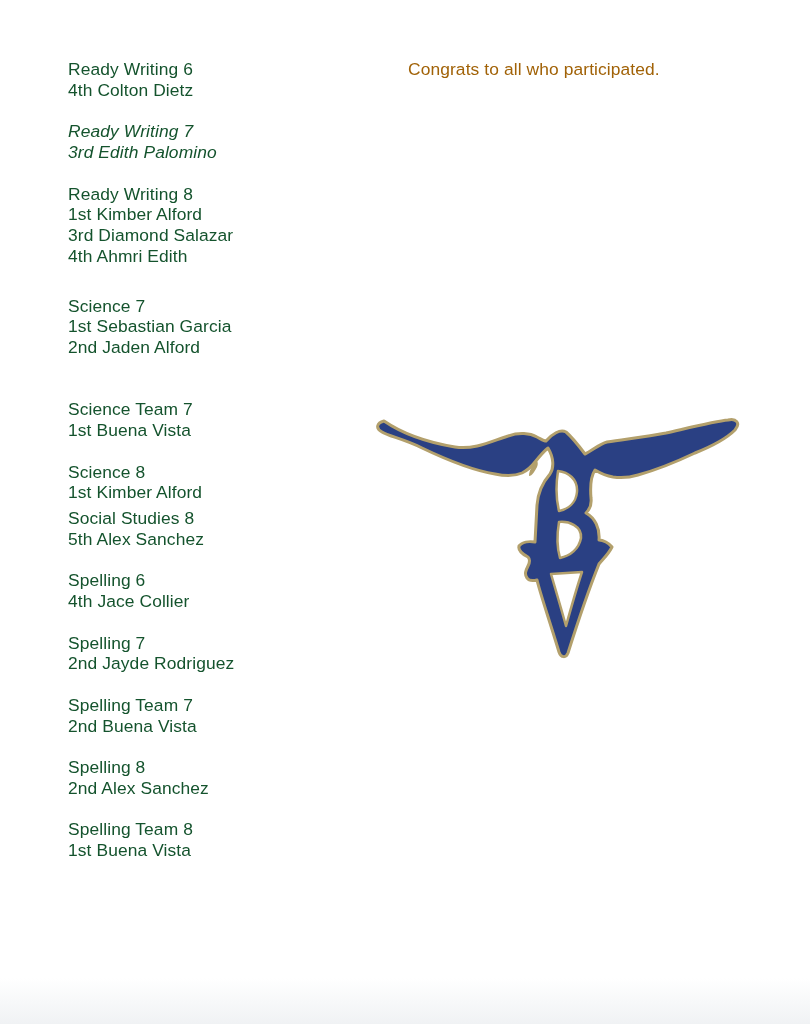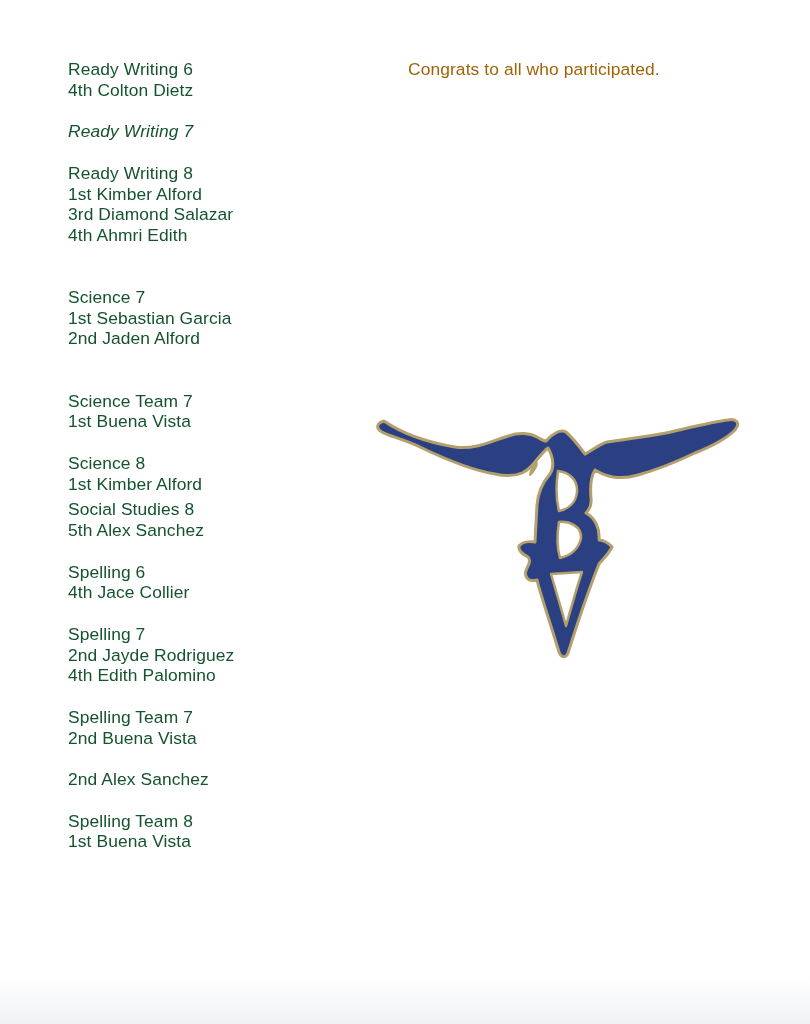--- a/index.html
+++ b/index.html
@@ -31,22 +31,23 @@
 </head>
 <body style="background: rgb(255, 255, 255);">
 
 <div class="results-column" style="color: #14532d;">
     <div style="margin-bottom: 20.75px;">
       <div>Ready Writing 6</div>
       <div>4th Colton Dietz</div>
     </div>
     <div style="margin-bottom: 20.75px; font-style: italic;">
       <div>Ready Writing 7</div>
+      <div>3rd Edith Palomino</div>
     </div>
-    <div style="margin-bottom: 41px;">
+    <div style="margin-bottom: 29px;">
       <div>Ready Writing 8</div>
       <div>1st Kimber Alford</div>
       <div>3rd Diamond Salazar</div>
       <div>4th Ahmri Edith</div>
     </div>
     <div style="margin-bottom: 41.5px;">
       <div>Science 7</div>
       <div>1st Sebastian Garcia</div>
       <div>2nd Jaden Alford</div>
     </div>
@@ -62,27 +63,27 @@
       <div>Social Studies 8</div>
       <div>5th Alex Sanchez</div>
     </div>
     <div style="margin-bottom: 20.75px;">
       <div>Spelling 6</div>
       <div>4th Jace Collier</div>
     </div>
     <div style="margin-bottom: 20.75px;">
       <div>Spelling 7</div>
       <div>2nd Jayde Rodriguez</div>
-      <div>4th Edith Palomino</div>
     </div>
     <div style="margin-bottom: 20.75px;">
       <div>Spelling Team 7</div>
       <div>2nd Buena Vista</div>
     </div>
     <div style="margin-bottom: 20.75px;">
+      <div>Spelling 8</div>
       <div>2nd Alex Sanchez</div>
     </div>
     <div style="margin-bottom: 0px;">
       <div>Spelling Team 8</div>
       <div>1st Buena Vista</div>
     </div>
   </div>
 
 <div class="congrats" style="color: #a16207;">Congrats to all who participated.</div>
 

